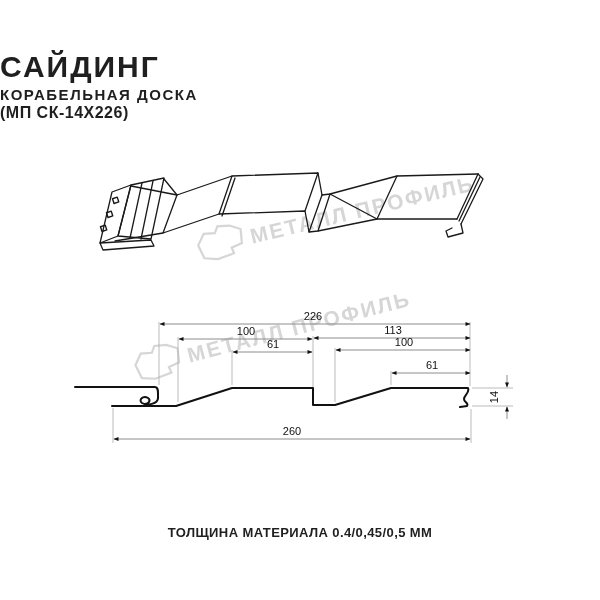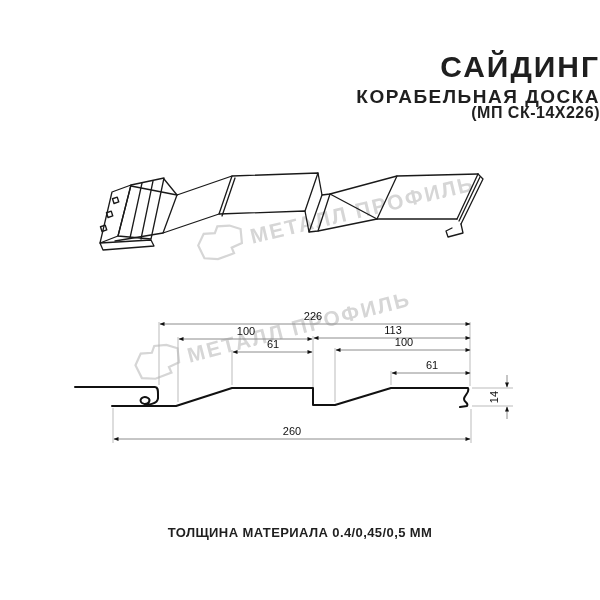--- a/index.html
+++ b/index.html
@@ -1,22 +1,22 @@
 <!DOCTYPE html>
 <html><head>
 <meta charset="utf-8">
 <style>
   html,body{margin:0;padding:0;}
   body{
     width:600px;height:600px;background:#ffffff;position:relative;overflow:hidden;
     font-family:"Liberation Sans","DejaVu Sans",sans-serif;color:#1f1f1f;
   }
-  .hdr{position:absolute;left:0;width:600px;text-align:right;}
+  .hdr{position:absolute;left:0;width:600px;text-align:left;}
   .title{top:50px;font-size:30px;font-weight:700;letter-spacing:2px;}
-  .subtitle{top:86px;font-size:19px;font-weight:600;letter-spacing:1.5px;}
+  .subtitle{top:86px;font-size:15px;font-weight:600;letter-spacing:1.5px;}
   .code{top:104px;font-size:16px;font-weight:600;letter-spacing:0.5px;}
   .footer{position:absolute;left:0;top:525px;width:600px;text-align:center;
     font-size:13px;font-weight:700;letter-spacing:0.4px;}
   svg{position:absolute;left:0;top:0;}
   .wm-text{font-size:21px;font-weight:700;letter-spacing:2px;}
   .dim-label{font-size:11px;fill:#111;}
 </style>
 </head>
 <body>
 

